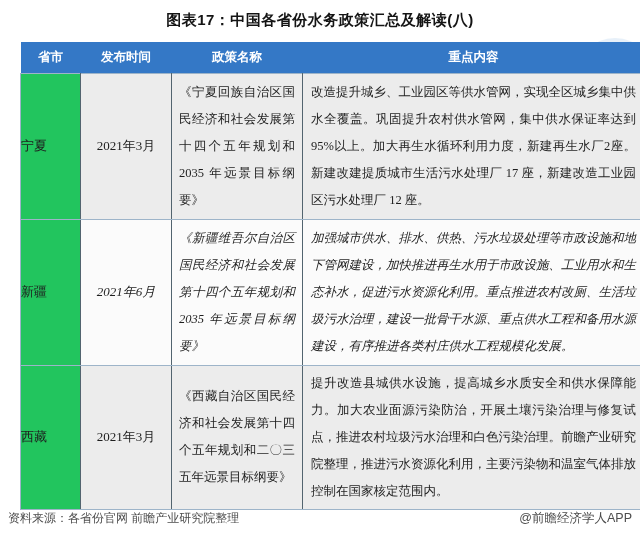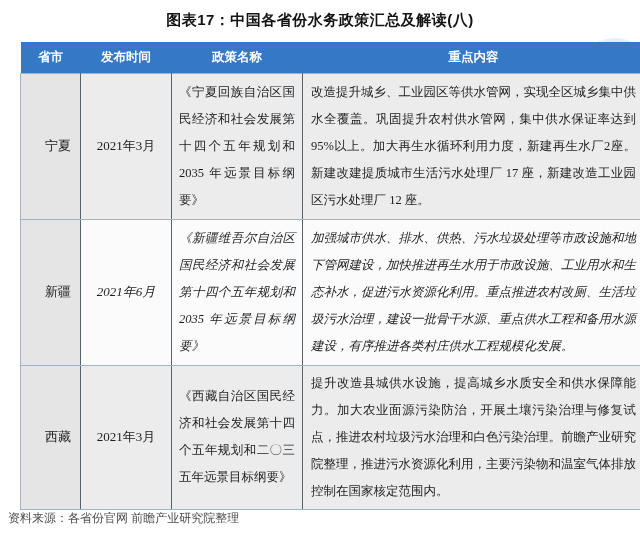--- a/index.html
+++ b/index.html
@@ -75,23 +75,23 @@
     border-top-color: #9db4c9;
     border-bottom-color: #9db4c9;
     vertical-align: middle;
     color: #1e1e1e;
     font-family: "Liberation Serif", serif;
     overflow: hidden;
   }
   .policy-table tr.row-odd  td.shaded { background: #ececec; }
   .policy-table tr.row-even td.shaded { background: #fbfbfb; font-style: italic; }
   .policy-table td.cell-province {
-    background: #e5e5e5;
+    background: #22c55e;
     font-size: 13px;
-    padding-left: 24px;
+    padding-left: 0;
     border-left-color: #9db4c9;
   }
   .policy-table td.cell-date {
     text-align: center;
     font-size: 13px;
   }
   .policy-table td.cell-policy {
     padding: 5px 7px;
     font-size: 12.5px;
     line-height: 27px;
@@ -181,14 +181,15 @@
       <tr class="row-3 row-odd">
         <td class="cell-province">西藏</td>
         <td class="cell-date shaded">2021年3月</td>
         <td class="cell-policy shaded">《西藏自治区国民经济和社会发展第十四个五年规划和二〇三五年远景目标纲要》</td>
         <td class="cell-content shaded">提升改造县城供水设施，提高城乡水质安全和供水保障能力。加大农业面源污染防治，开展土壤污染治理与修复试点，推进农村垃圾污水治理和白色污染治理。前瞻产业研究院整理，推进污水资源化利用，主要污染物和温室气体排放控制在国家核定范围内。</td>
       </tr>
     </tbody>
   </table>
 
   <div class="source-note">资料来源：各省份官网 前瞻产业研究院整理</div>
+  <div class="credit-note">@前瞻经济学人APP</div>
 
 </div>
 
 </body></html>

